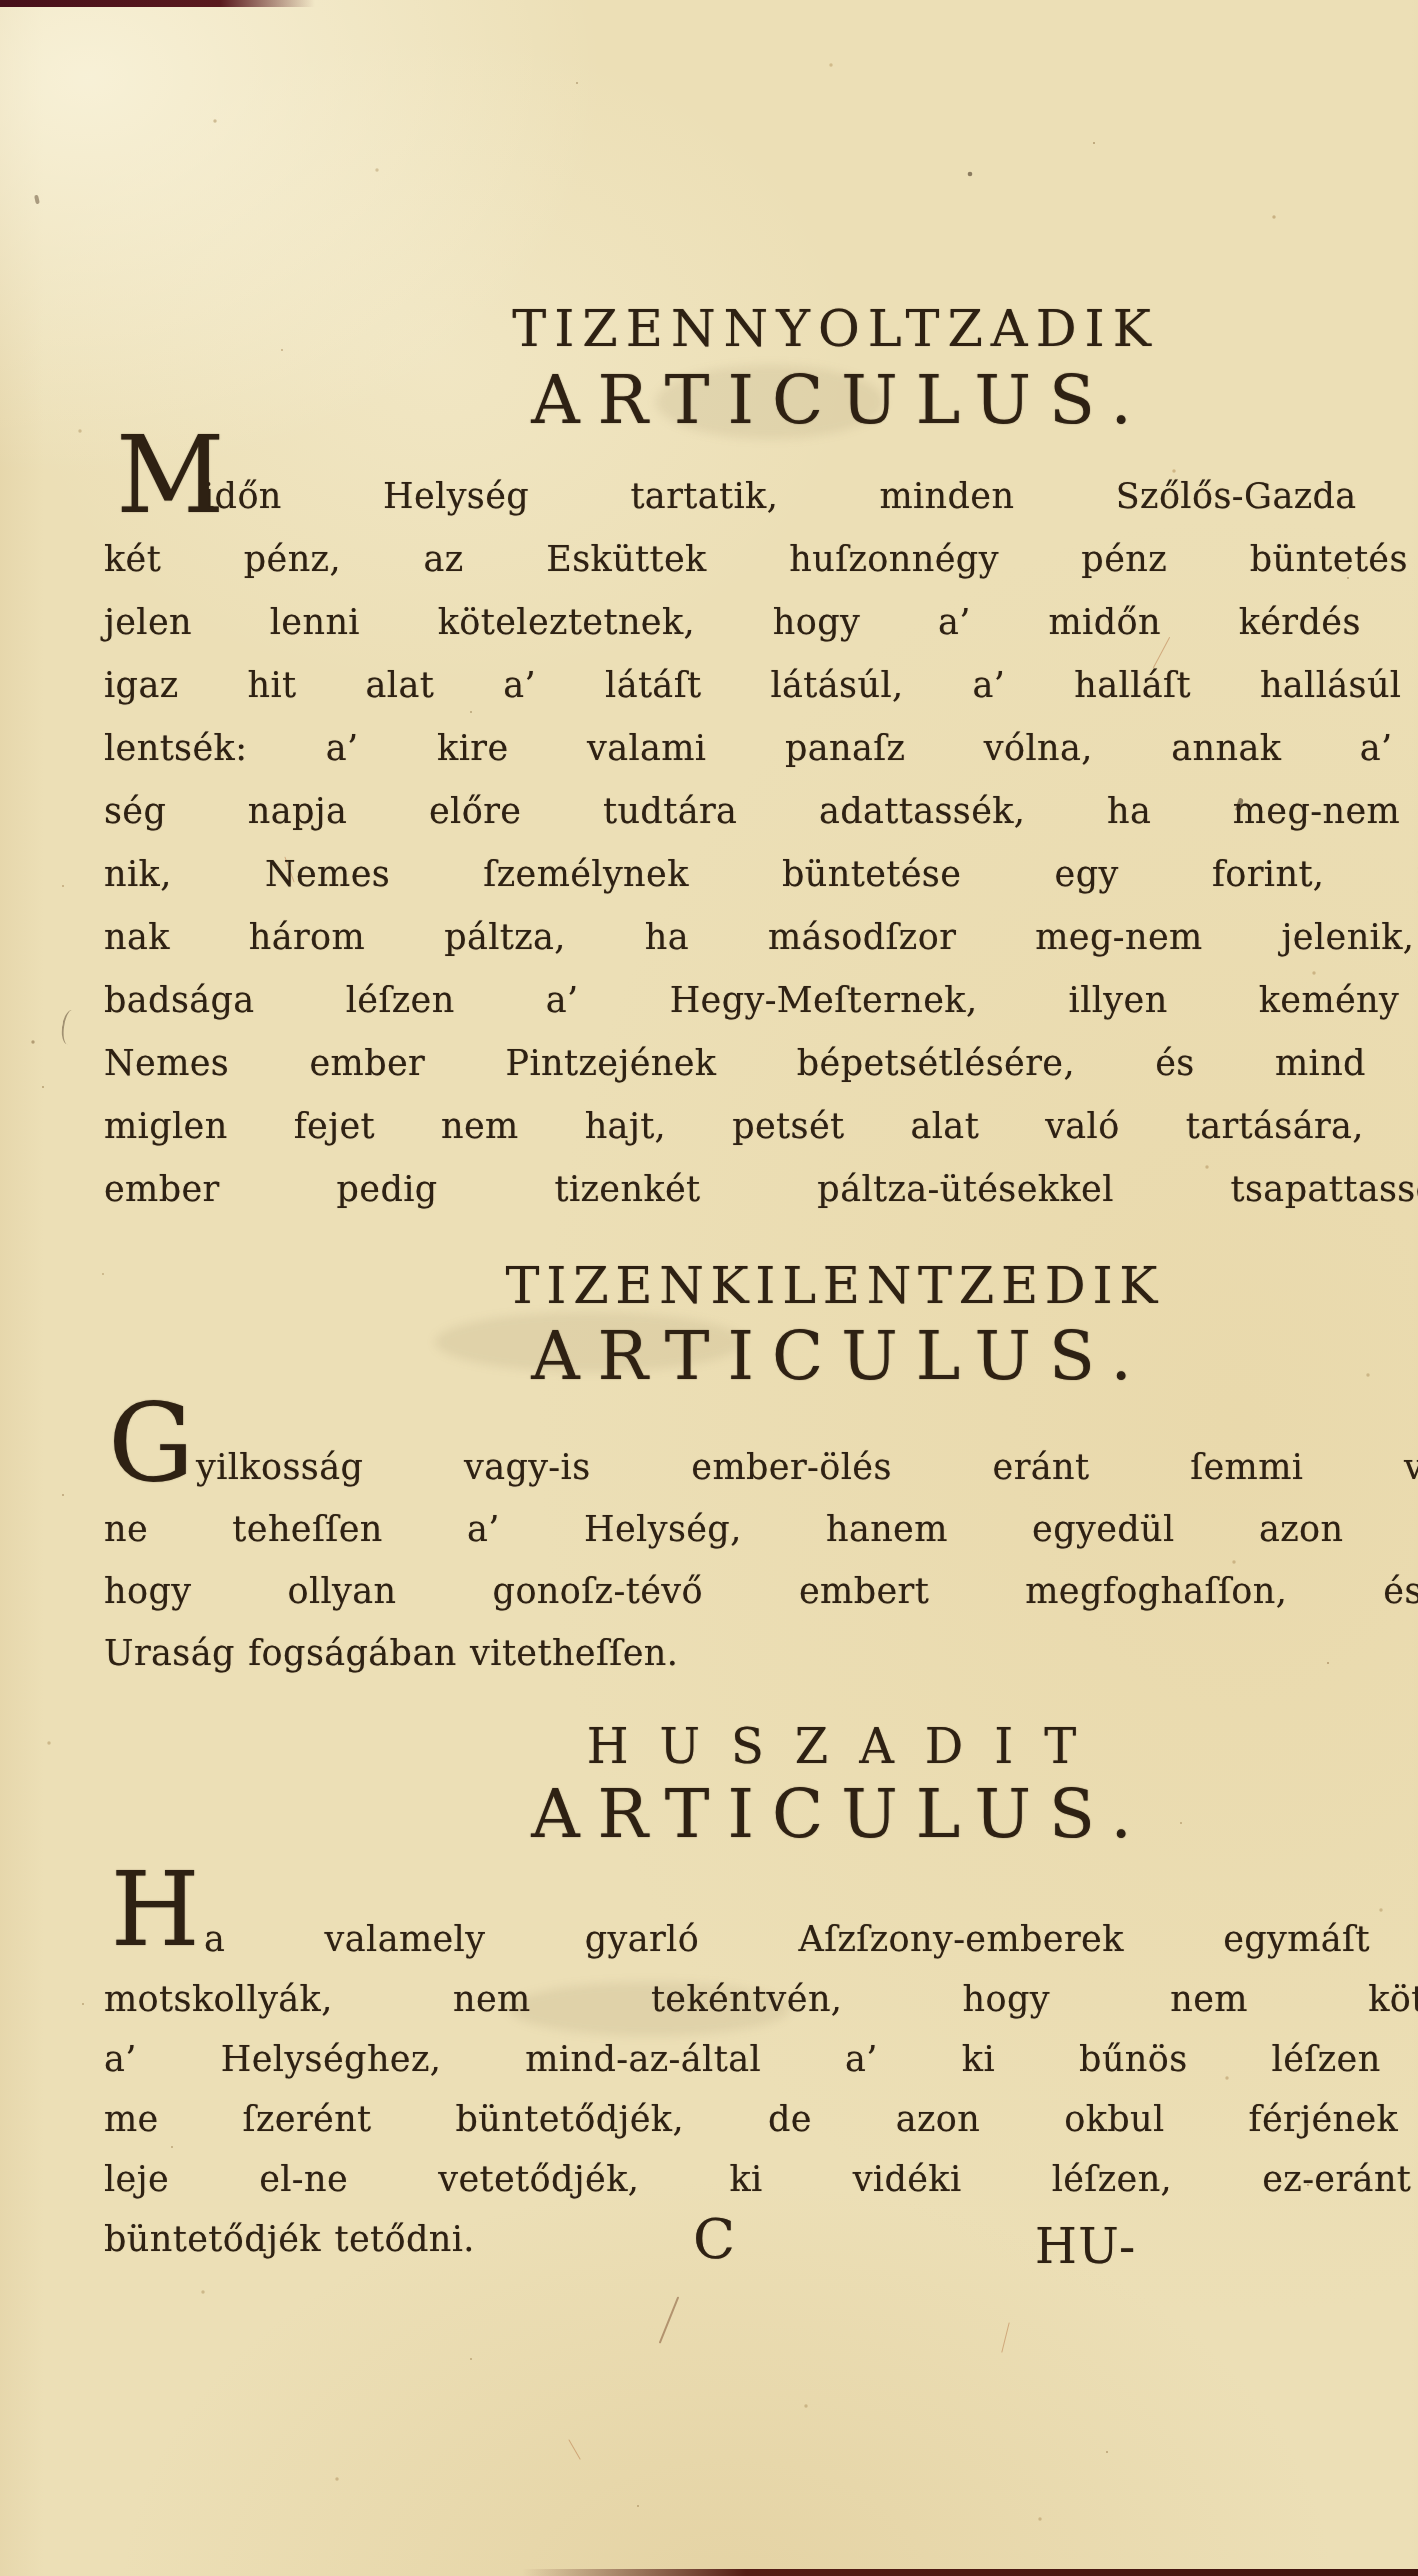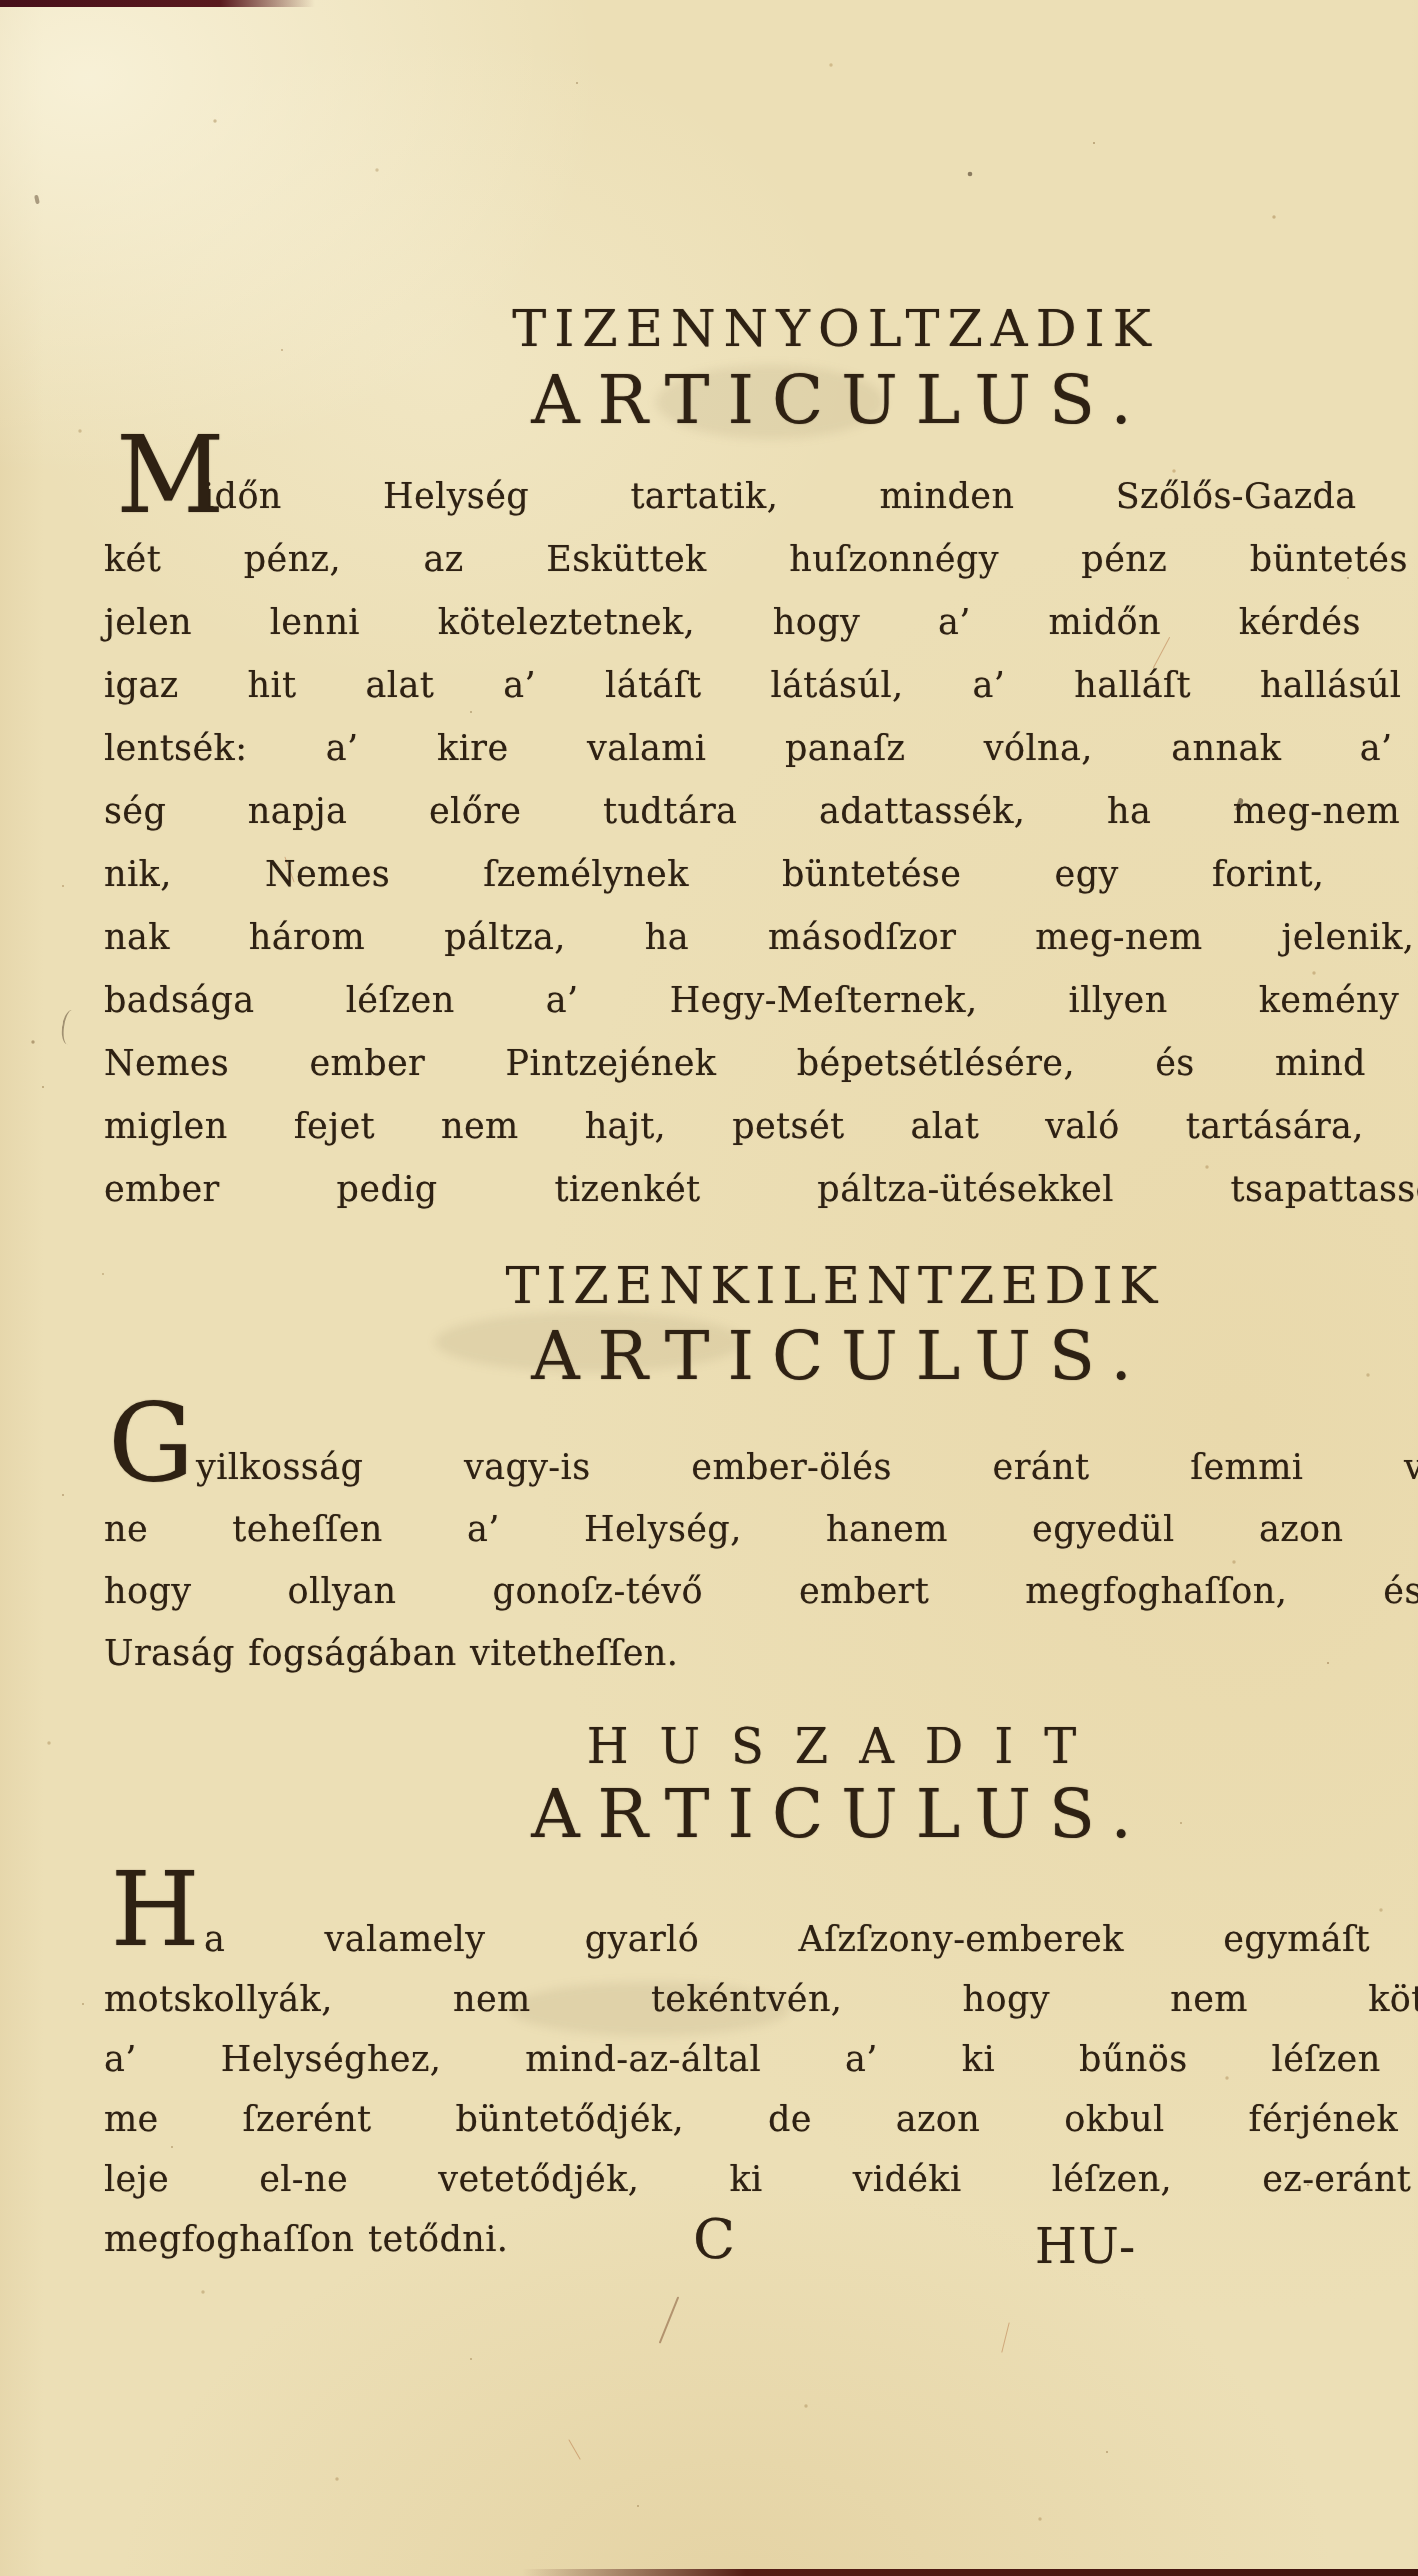--- a/index.html
+++ b/index.html
@@ -142,20 +142,20 @@
   <div class="col title" style="top:1781px;font-size:67px;letter-spacing:18px;text-indent:18px;">ARTICULUS.</div>
 
   <div class="col para p20" style="top:1909px;">
     <span class="initial" style="left:6.7px;top:-50px;font-size:102px;">H</span>
     <div class="line" style="padding-left:100px;">a valamely gyarló Aſzſzony-emberek egymáſt meg-</div>
     <div class="line">motskollyák, nem tekéntvén, hogy nem kötelessek</div>
     <div class="line">a’ Helységhez, mind-az-által a’ ki bűnös léſzen érde-</div>
     <div class="line">me ſzerént büntetődjék, de azon okbul férjének Sző-</div>
     <div class="line">leje el-ne vetetődjék, ki vidéki léſzen, ez-eránt fog</div>
     <div class="lastrow">
-      <span>megfoghaſſon tetődni.</span>
+      <span>büntetődjék tetődni.</span>
       <span class="sig">C</span>
       <span class="catch">HU-</span>
     </div>
   </div>
 
 </div>
 
 
 </body></html>

